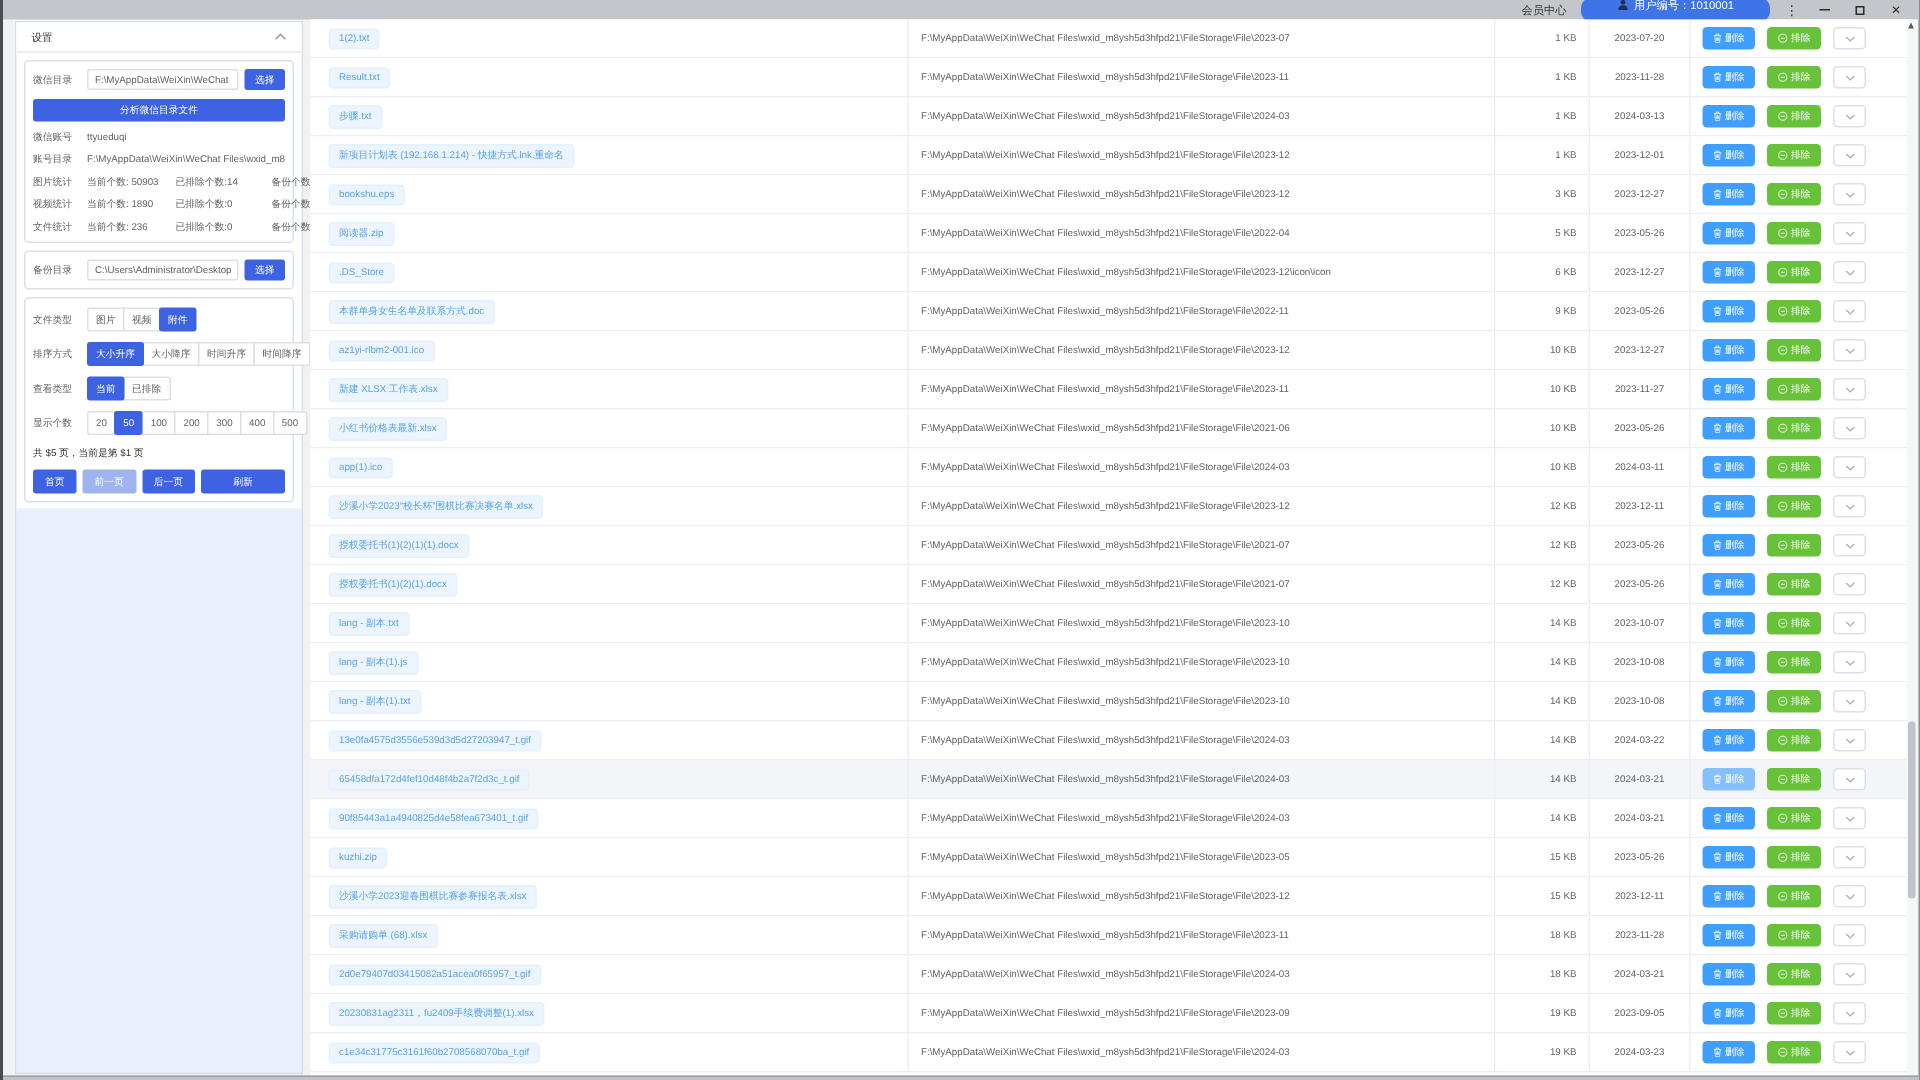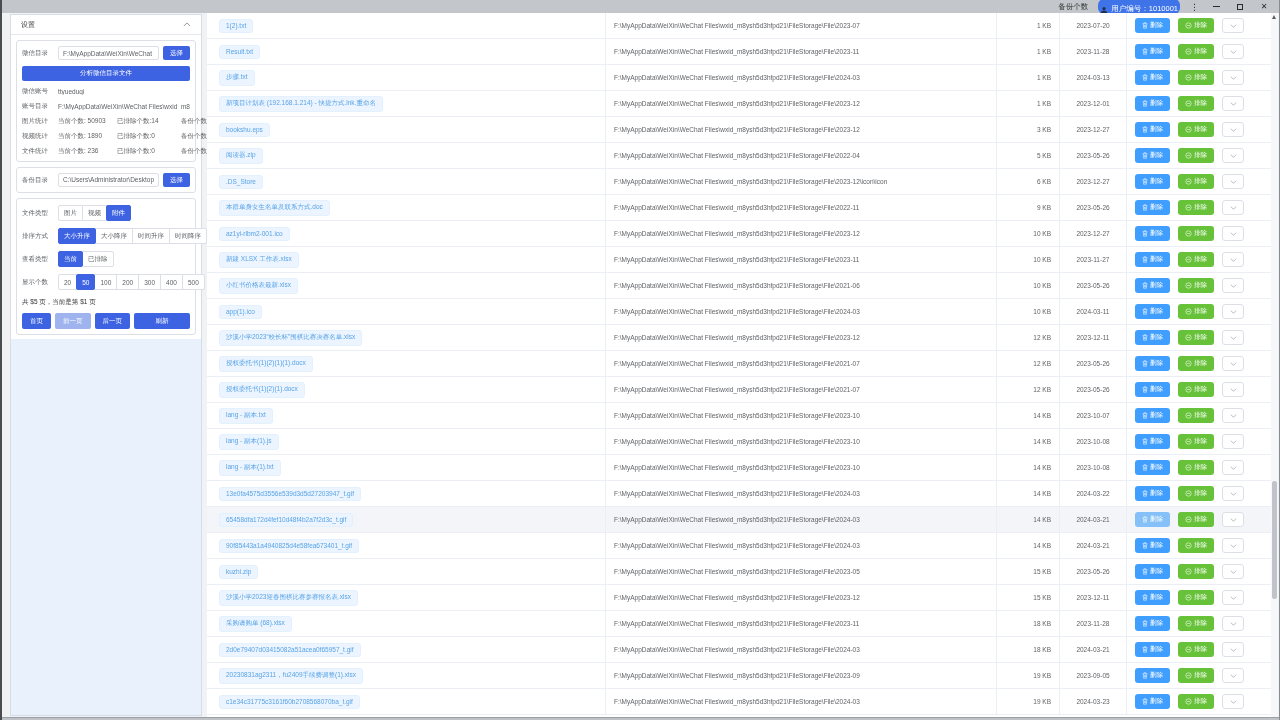--- a/index.html
+++ b/index.html
@@ -2,21 +2,21 @@
 <html><head>
 <meta charset="utf-8">
 <style>
   * { margin:0; padding:0; box-sizing:border-box; }
   html,body { width:1280px; height:720px; overflow:hidden; font-family:"Liberation Sans","DejaVu Sans",sans-serif; background:#f1f2f4; }
   .window { position:absolute; inset:0; border-left:2px solid #4a4d50; border-right:1px solid #8a8d90; }
 
   
   .titlebar { position:absolute; left:0; right:0; top:0; height:13px; background:#c3c7cb; display:flex; align-items:center; justify-content:flex-end; gap:10px; padding-right:8px; font-size:8px; color:#2b2b2b; }
   .member { font-size:7.5px; color:#333; }
-  .user-pill { height:15px; background:#3e74e8; border-radius:6px; color:#fff; font-size:7.5px; display:flex; align-items:flex-end; gap:3px; padding:0 2px; }
+  .user-pill { height:15px; background:#3e74e8; border-radius:6px; color:#fff; font-size:7.5px; display:flex; align-items:flex-start; gap:3px; padding:0 24px; }
   .dots { font-size:9px; color:#333; letter-spacing:0; line-height:10px; }
   .winbtn { width:14px; height:11px; display:flex; align-items:center; justify-content:center; color:#2b2b2b; }
   .min-bar { width:7px; height:1px; background:#2b2b2b; }
   .max-box { width:6px; height:6px; border:1px solid #2b2b2b; }
   .close-x { font-size:8px; line-height:8px; }
 
   
   .sidebar { position:absolute; left:8px; top:14px; width:192px; height:702px; background:#e9f1fc; border:1px solid #d6dde8; display:flex; flex-direction:column; }
   .sidebar-cards { background:#fff; padding-bottom:4px; }
   .settings-header { height:20px; display:flex; align-items:center; justify-content:space-between; padding:0 10px; font-size:7px; color:#303133; border-bottom:1px solid #e4e7ed; background:#fff; }
@@ -68,21 +68,21 @@
   .sb-thumb { position:absolute; left:1px; width:5px; top:468px; height:118px; background:#c0c4ca; border-radius:2px; }
 
   .window-bottom { position:absolute; left:0; right:0; bottom:0; height:3px; background:#bfc3c7; border-top:1px solid #9aa0a6; }
 </style>
 </head>
 <body>
 
 <div class="window">
 
   <div class="titlebar">
-    <span class="member">备份个数</span>
+    <span class="member">会员中心</span>
     <span class="user-pill">
       <svg width="8" height="8" viewBox="0 0 12 12">
           <circle cx="6" cy="3.8" r="2.4" fill="#23304d"></circle>
           <path d="M1.2 11.5a4.8 4.8 0 0 1 9.6 0z" fill="#23304d"></path>
         </svg>
       <span>用户编号：1010001</span>
     </span>
     <span class="dots">⋮</span>
     <span class="winbtn">
         <span class="min-bar"></span>

